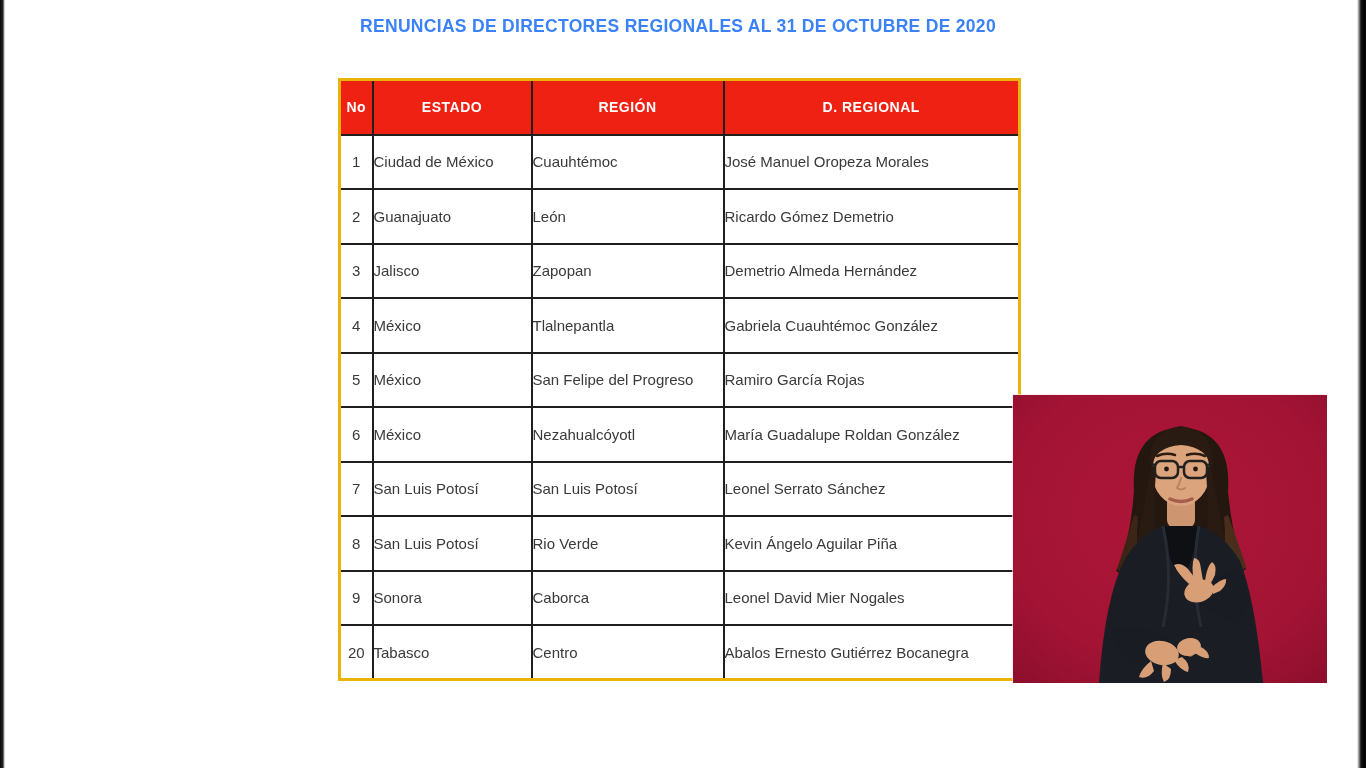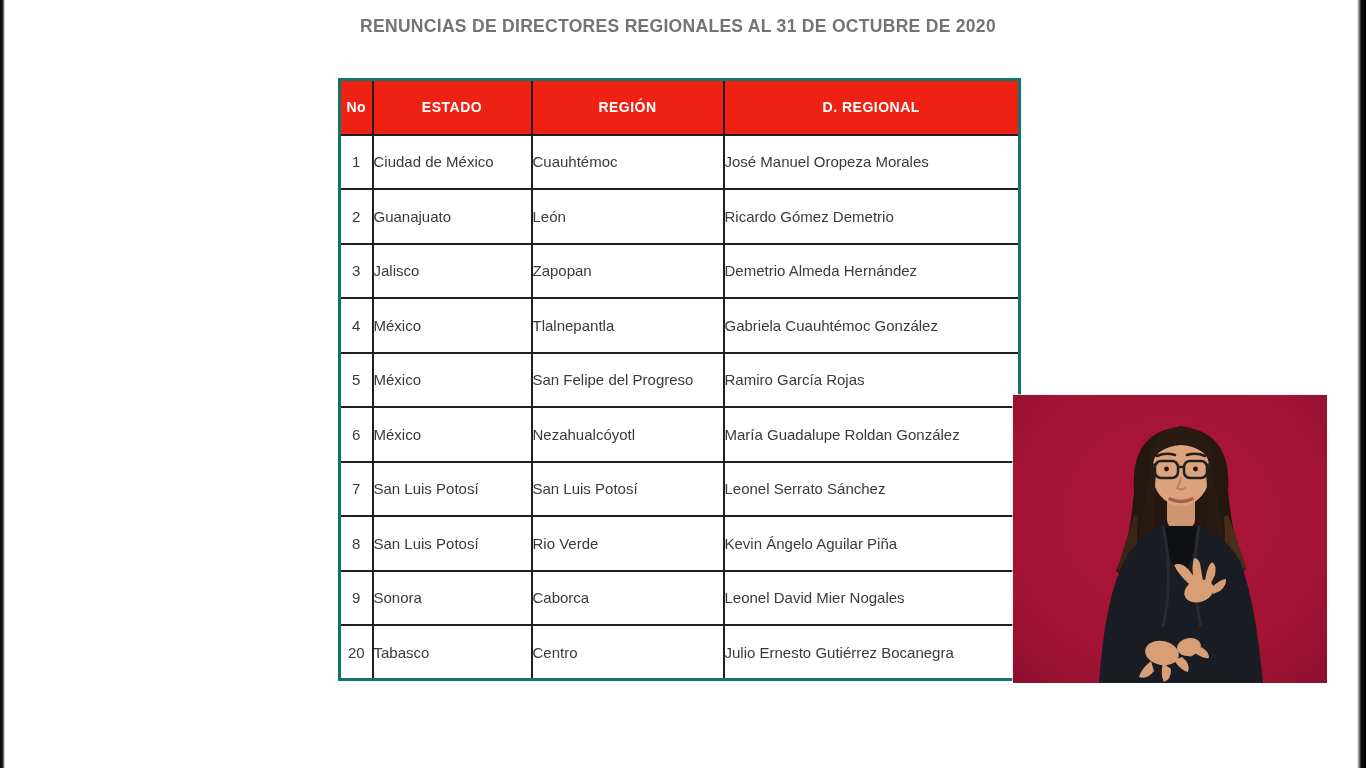--- a/index.html
+++ b/index.html
@@ -22,32 +22,32 @@
     background: linear-gradient(to left, #000 0%, #111 55%, #9a9a9a 80%, #fff 100%);
   }
   
   .title-wrap {
     position: absolute; left: 338px; top: 16px; width: 680px;
     text-align: center;
   }
   .title-wrap h1 {
     font-size: 17.5px;
     font-weight: 700;
-    color: #737373;
+    color: #3b82f6;
     letter-spacing: 0.3px;
     white-space: nowrap;
     text-align: center;
   }
   
   table.dir {
     position: absolute; left: 338px; top: 78px;
     width: 680px;
     border-collapse: collapse;
     table-layout: fixed;
-    border: 3px solid #0f766e;
+    border: 3px solid #eab308;
   }
   table.dir th, table.dir td {
     border: 2px solid #1f1f1f;
     vertical-align: middle;
   }
   table.dir col.c-no   { width: 33px; }
   table.dir col.c-est  { width: 159px; }
   table.dir col.c-reg  { width: 192px; }
   table.dir col.c-dir  { width: 296px; }
   table.dir thead th {
@@ -159,21 +159,21 @@
       <tr>
         <td class="num">9</td>
         <td>Sonora</td>
         <td>Caborca</td>
         <td>Leonel David Mier Nogales</td>
       </tr>
       <tr>
         <td class="num">20</td>
         <td>Tabasco</td>
         <td>Centro</td>
-        <td>Julio Ernesto Gutiérrez Bocanegra</td>
+        <td>Abalos Ernesto Gutiérrez Bocanegra</td>
       </tr>
     </tbody>
   </table>
 
   <div class="video-inset">
     <svg viewBox="0 0 314 288" xmlns="http://www.w3.org/2000/svg">
       <defs>
         <radialGradient id="bgv" cx="50%" cy="42%" r="80%">
           <stop offset="0%" stop-color="#ae1639"></stop>
           <stop offset="65%" stop-color="#a21334"></stop>

